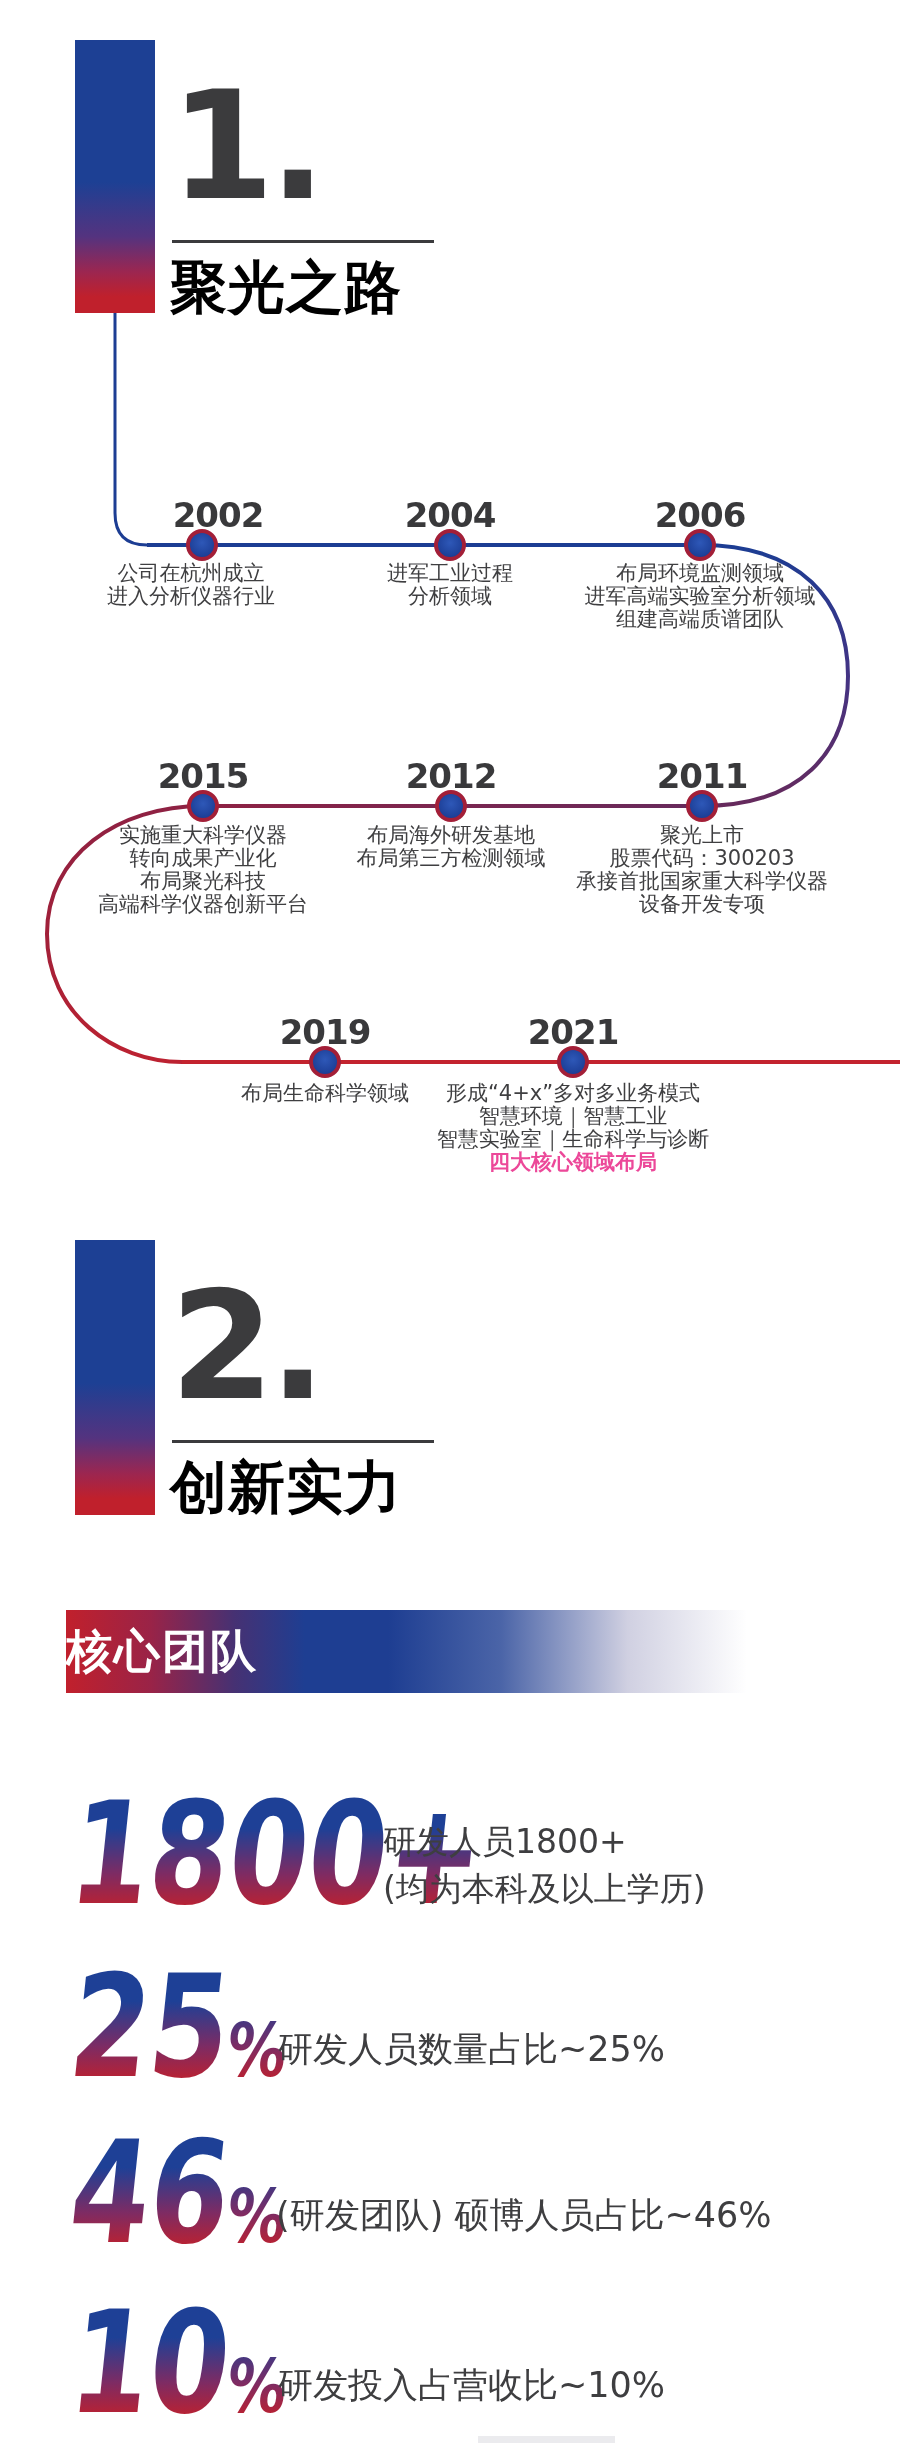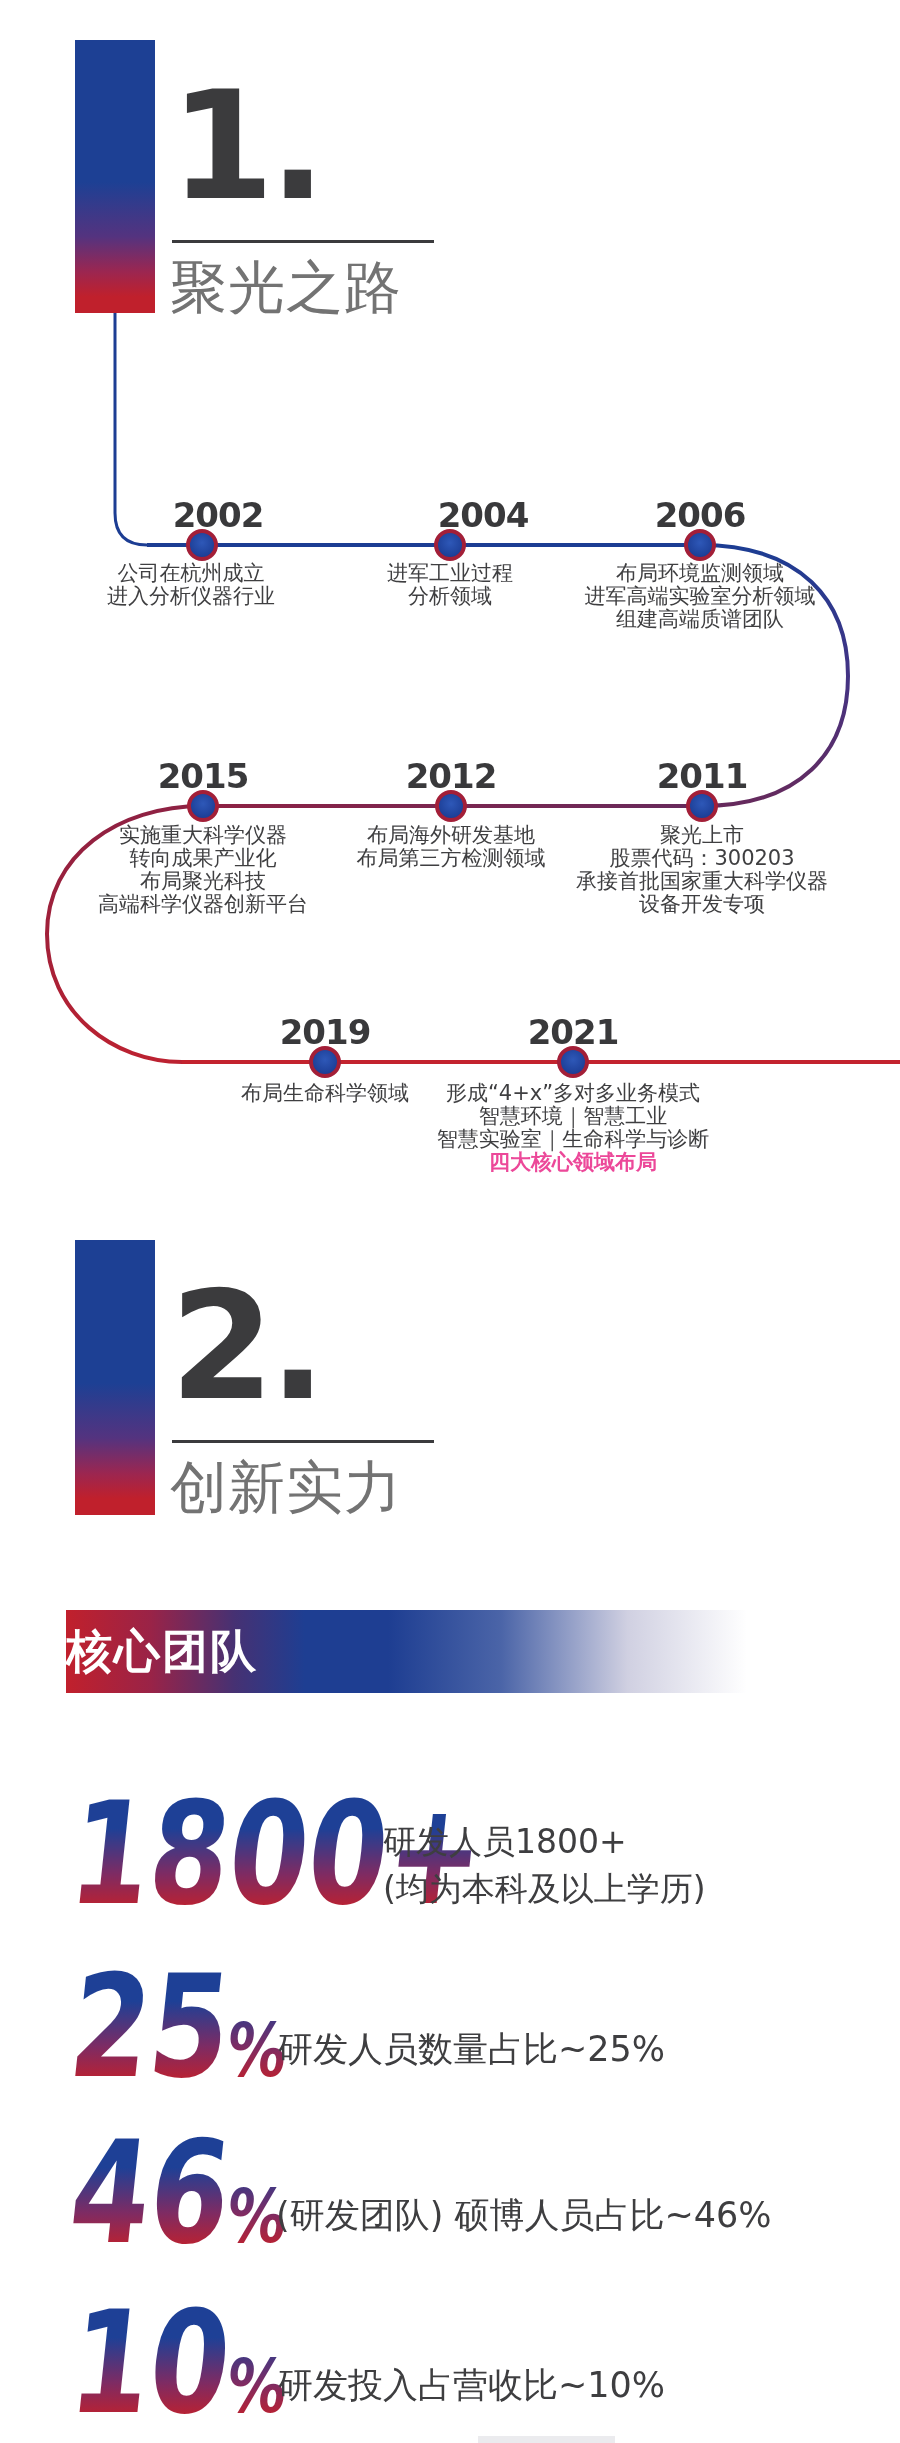--- a/index.html
+++ b/index.html
@@ -8,21 +8,21 @@
 
   
   .sec-bar{position:absolute;width:80px;
      background:linear-gradient(180deg,#1d4094 0%,#1d4094 52%,#54337f 72%,#9c2650 85%,#c0202c 94%);}
   #bar1{left:75px;top:40px;height:273px;}
   #bar2{left:75px;top:1240px;height:275px;}
   .sec-text{position:absolute;left:170px;}
   #sec1{top:52px;} #sec2{top:1252px;}
   .sec-num{font-size:150px;line-height:188px;font-weight:bold;color:#3b3b3d;letter-spacing:-5px;}
   .sec-rule{width:262px;height:3px;background:#3b3b3d;margin:0 0 7px 2px;}
-  .sec-title{font-size:57px;font-weight:normal;color:#737373;letter-spacing:1px;}
+  .sec-title{font-size:57px;font-weight:bold;color:#000000;letter-spacing:1px;}
 
   
   .timeline-svg{position:absolute;left:0;top:0;}
   .year{position:absolute;transform:translateX(-50%);white-space:nowrap;
         font-size:34px;font-weight:bold;color:#39393b;letter-spacing:-1px;}
   .desc{position:absolute;transform:translateX(-50%);text-align:center;white-space:nowrap;
         font-size:21px;line-height:23px;color:#3f3f41;}
   .desc .bold{font-weight:bold;color:#ec4899;}
 
   
@@ -99,21 +99,21 @@
     <circle cx="450" cy="545" r="14" fill="url(#gNode)" stroke="#a31f38" stroke-width="4"></circle>
     <circle cx="700" cy="545" r="14" fill="url(#gNode)" stroke="#a31f38" stroke-width="4"></circle>
     <circle cx="203" cy="806" r="14" fill="url(#gNode)" stroke="#a31f38" stroke-width="4"></circle>
     <circle cx="451" cy="806" r="14" fill="url(#gNode)" stroke="#a31f38" stroke-width="4"></circle>
     <circle cx="702" cy="806" r="14" fill="url(#gNode)" stroke="#a31f38" stroke-width="4"></circle>
     <circle cx="325" cy="1062" r="14" fill="url(#gNode)" stroke="#a31f38" stroke-width="4"></circle>
     <circle cx="573" cy="1062" r="14" fill="url(#gNode)" stroke="#a31f38" stroke-width="4"></circle>
   </svg>
 
   <div class="year" style="left:218px;top:495px;">2002</div>
-  <div class="year" style="left:450px;top:495px;margin-left:33px;">2004</div>
+  <div class="year" style="left:450px;top:495px;">2004</div>
   <div class="year" style="left:700px;top:495px;">2006</div>
   <div class="year" style="left:203px;top:756px;">2015</div>
   <div class="year" style="left:451px;top:756px;">2012</div>
   <div class="year" style="left:702px;top:756px;">2011</div>
   <div class="year" style="left:325px;top:1012px;">2019</div>
   <div class="year" style="left:573px;top:1012px;">2021</div>
 
   <div class="desc" style="left:191px;top:562px;">
     <div>公司在杭州成立</div>
     <div>进入分析仪器行业</div>

